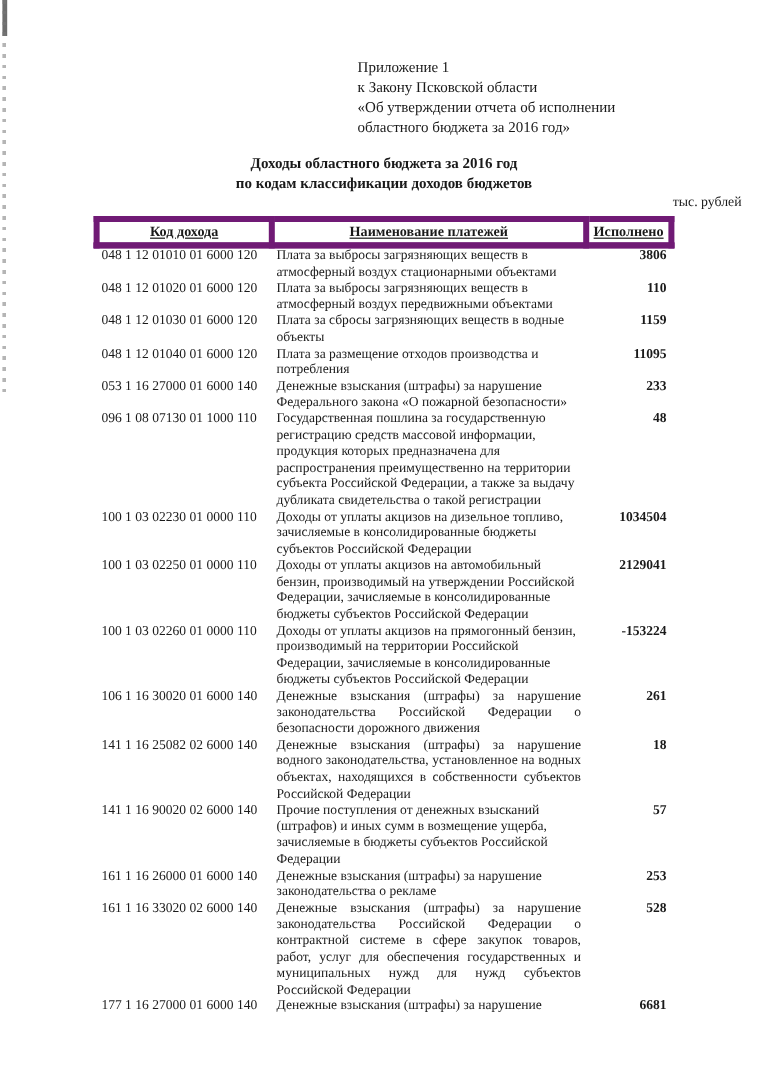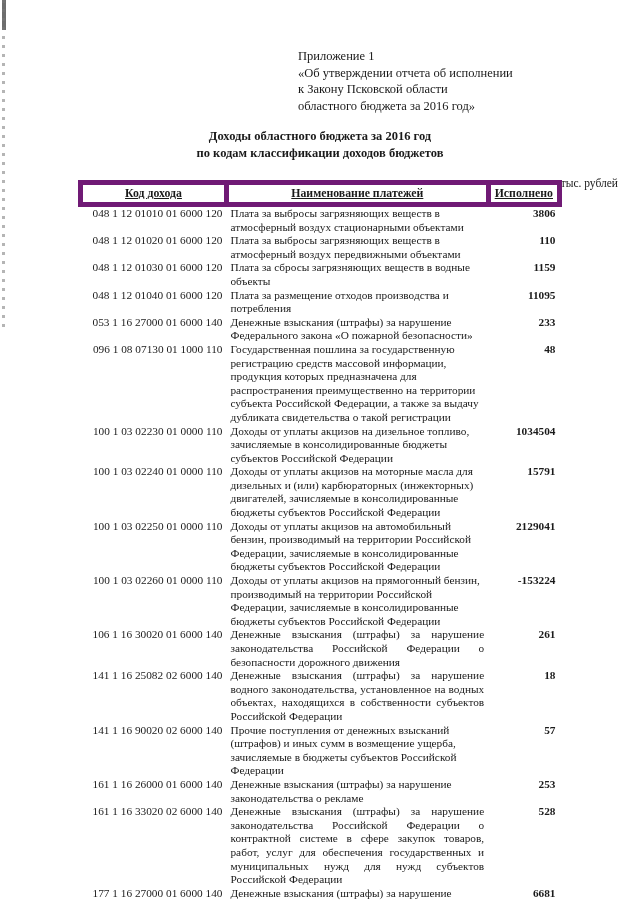--- a/index.html
+++ b/index.html
@@ -58,21 +58,21 @@
     left: 0;
     width: 640px;
     text-align: center;
     font-weight: bold;
     font-size: 12.5px;
     line-height: 17px;
   }
 
   .units {
     position: absolute;
-    top: 177px;
+    top: 163px;
     right: 22px;
     font-size: 11.5px;
   }
 
   table.ledger {
     position: absolute;
     top: 180px;
     left: 78px;
     width: 484px;
     border-collapse: collapse;
@@ -93,21 +93,21 @@
     border: none;
     padding: 0 4px;
     vertical-align: top;
     line-height: 13.6px;
   }
   col.c-code   { width: 148px; }
   col.c-name   { width: 301px; }
   col.c-amount { width: 35px; }
 
   td.code {
-    text-align: right;
+    text-align: left;
     white-space: nowrap;
     padding-top: 1px;
   }
   td.name {
     text-align: left;
     padding-left: 6px;
     padding-right: 2px;
     padding-top: 1px;
     hyphens: none;
   }
@@ -126,22 +126,22 @@
 </head>
 <body>
 
 <div class="page">
 
   <div class="scan-edge top"></div>
   <div class="scan-edge"></div>
 
   <div class="header-block">
     <div>Приложение 1</div>
+    <div>к Закону Псковской области</div>
     <div>«Об утверждении отчета об исполнении</div>
-    <div>к Закону Псковской области</div>
     <div>областного бюджета за 2016 год»</div>
   </div>
 
   <div class="doc-title">
     <div>Доходы областного бюджета за 2016 год</div>
     <div>по кодам классификации доходов бюджетов</div>
   </div>
 
   <div class="units">тыс. рублей</div>
 
@@ -188,27 +188,22 @@
           <td class="code">096 1 08 07130 01 1000 110</td>
           <td class="name">Государственная пошлина за государственную регистрацию средств массовой информации, продукция которых предназначена для распространения преимущественно на территории субъекта Российской Федерации, а также за выдачу дубликата свидетельства о такой регистрации</td>
           <td class="amount">48</td>
         </tr>
         <tr>
           <td class="code">100 1 03 02230 01 0000 110</td>
           <td class="name">Доходы от уплаты акцизов на дизельное топливо, зачисляемые в консолидированные бюджеты субъектов Российской Федерации</td>
           <td class="amount">1034504</td>
         </tr>
         <tr>
-          <td class="code">100 1 03 02240 01 0000 110</td>
-          <td class="name">Доходы от уплаты акцизов на моторные масла для дизельных и (или) карбюраторных (инжекторных) двигателей, зачисляемые в консолидированные бюджеты субъектов Российской Федерации</td>
-          <td class="amount">15791</td>
-        </tr>
-        <tr>
           <td class="code">100 1 03 02250 01 0000 110</td>
-          <td class="name">Доходы от уплаты акцизов на автомобильный бензин, производимый на территории Российской Федерации, зачисляемые в консолидированные бюджеты субъектов Российской Федерации</td>
+          <td class="name">Доходы от уплаты акцизов на автомобильный бензин, производимый на утверждении Российской Федерации, зачисляемые в консолидированные бюджеты субъектов Российской Федерации</td>
           <td class="amount">2129041</td>
         </tr>
         <tr>
           <td class="code">100 1 03 02260 01 0000 110</td>
           <td class="name">Доходы от уплаты акцизов на прямогонный бензин, производимый на территории Российской Федерации, зачисляемые в консолидированные бюджеты субъектов Российской Федерации</td>
           <td class="amount">-153224</td>
         </tr>
         <tr>
           <td class="code">106 1 16 30020 01 6000 140</td>
           <td class="name justify">Денежные взыскания (штрафы) за нарушение законодательства Российской Федерации о безопасности дорожного движения</td>

